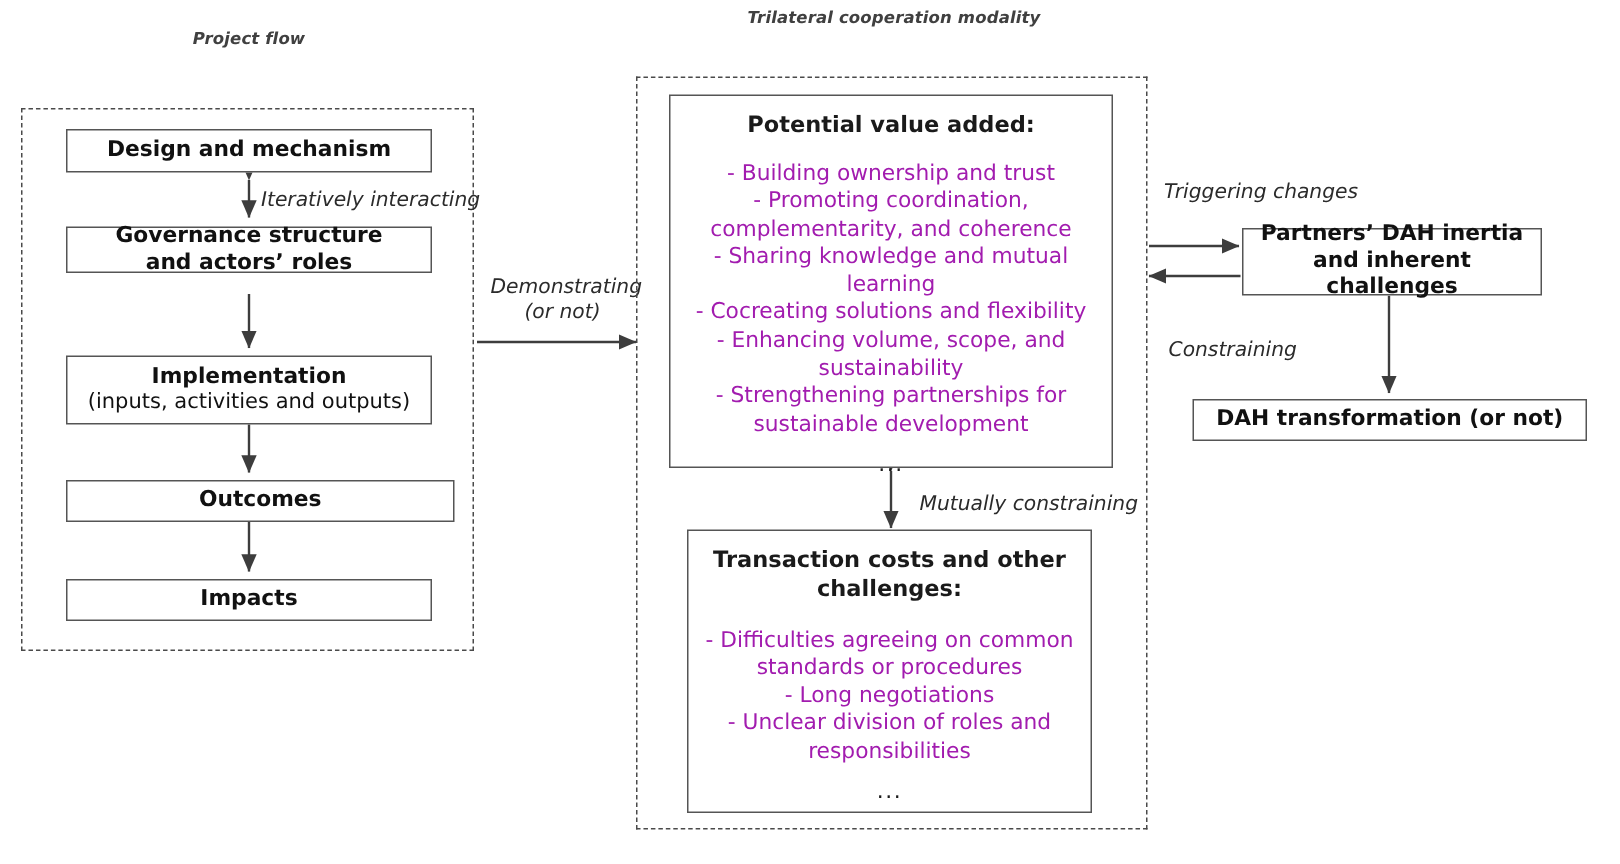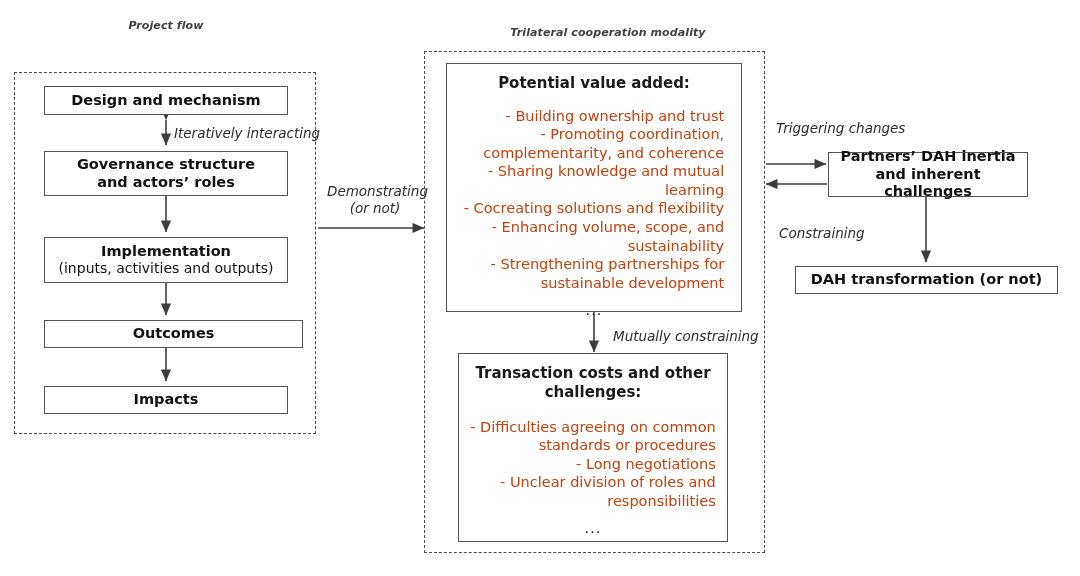--- a/index.html
+++ b/index.html
@@ -74,22 +74,21 @@
   }
   .bigbox .heading {
     font-weight: bold;
     font-size: 15px;
     line-height: 1.25;
     margin-bottom: 14px;
   }
   .bigbox .bullets {
     font-size: 14.5px;
     line-height: 1.28;
-    color: #c2410c;
-    text-align: right;
+    color: #a21caf;
   }
   .bigbox .bullets div {
     margin: 0;
     padding: 0;
   }
   .bigbox .dots {
     font-size: 14.5px;
     margin-top: 10px;
     letter-spacing: 1px;
   }
@@ -160,29 +159,29 @@
       <line x1="827" y1="184" x2="766" y2="184" stroke="#3d3d3d" stroke-width="1.6" marker-end="url(#ah)"></line>
     </g>
 
     <g>
       <line x1="926" y1="197" x2="926" y2="262" stroke="#3d3d3d" stroke-width="1.6" marker-end="url(#ah)"></line>
     </g>
   </svg>
 
   <div class="section-title" style="left:66px; top:19px; width:200px;">Project flow</div>
 
-  <div class="section-title" style="left:456px; top:26px; width:280px;margin-left:12px;">Trilateral cooperation modality</div>
+  <div class="section-title" style="left:456px; top:5px; width:280px;">Trilateral cooperation modality</div>
 
   <div class="dashed-group" style="left:14px; top:72px; width:302px; height:362px;"></div>
 
   <div class="node" style="left:44px; top:86px; width:244px; height:29px;">
     <span class="ttl">Design and mechanism</span>
   </div>
 
-  <div class="node" style="left:44px; top:151px; width:244px; height:45px;">
+  <div class="node" style="left:44px; top:151px; width:244px; height:31px;">
     <span class="ttl">Governance structure</span>
     <span class="ttl">and actors’ roles</span>
   </div>
 
   <div class="node" style="left:44px; top:237px; width:244px; height:46px;">
     <span class="ttl">Implementation</span>
     <span class="sub">(inputs, activities and outputs)</span>
   </div>
 
   <div class="node" style="left:44px; top:320px; width:259px; height:28px;">

